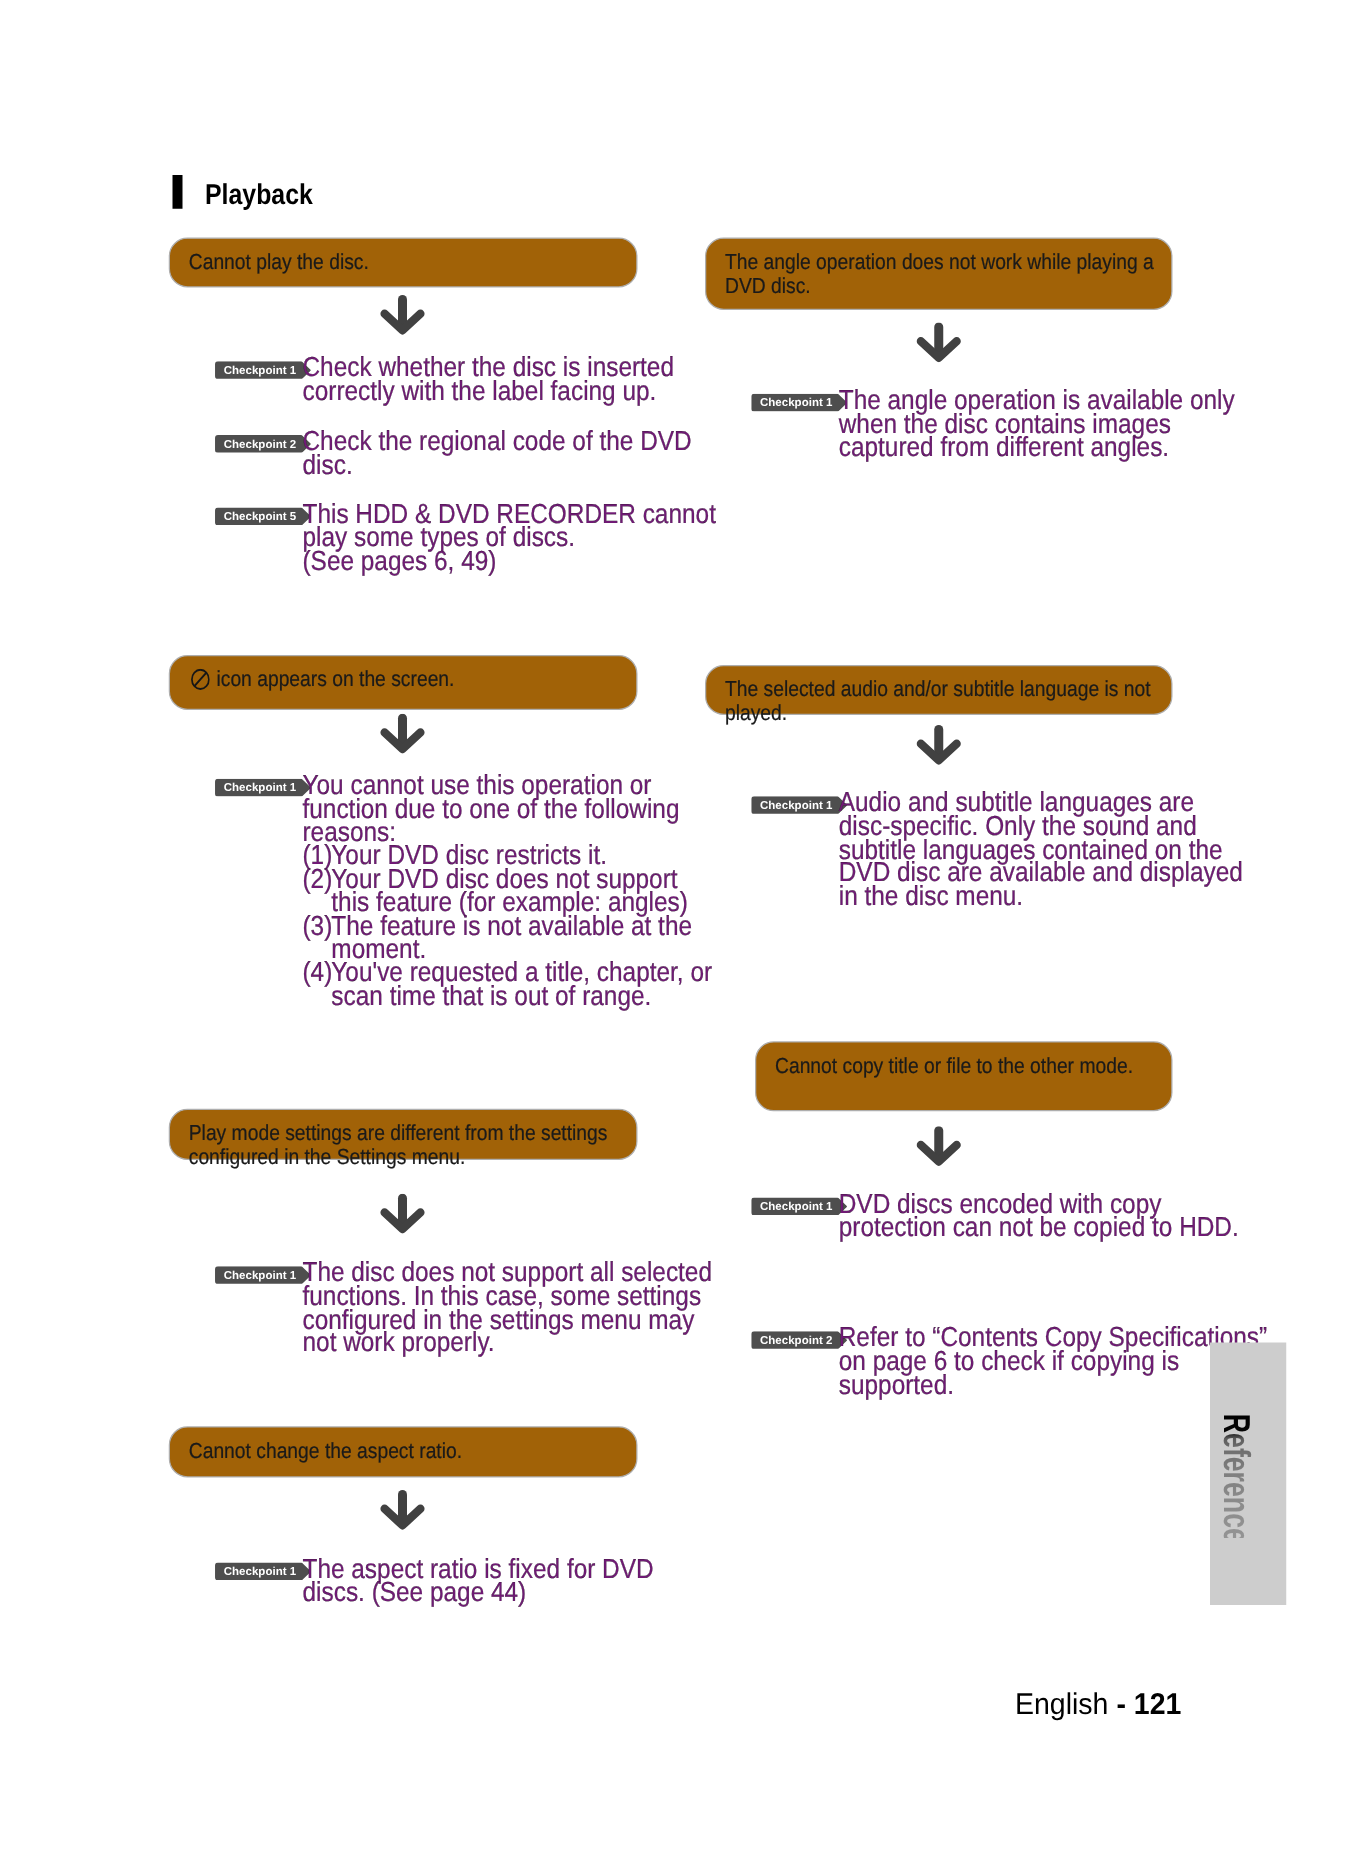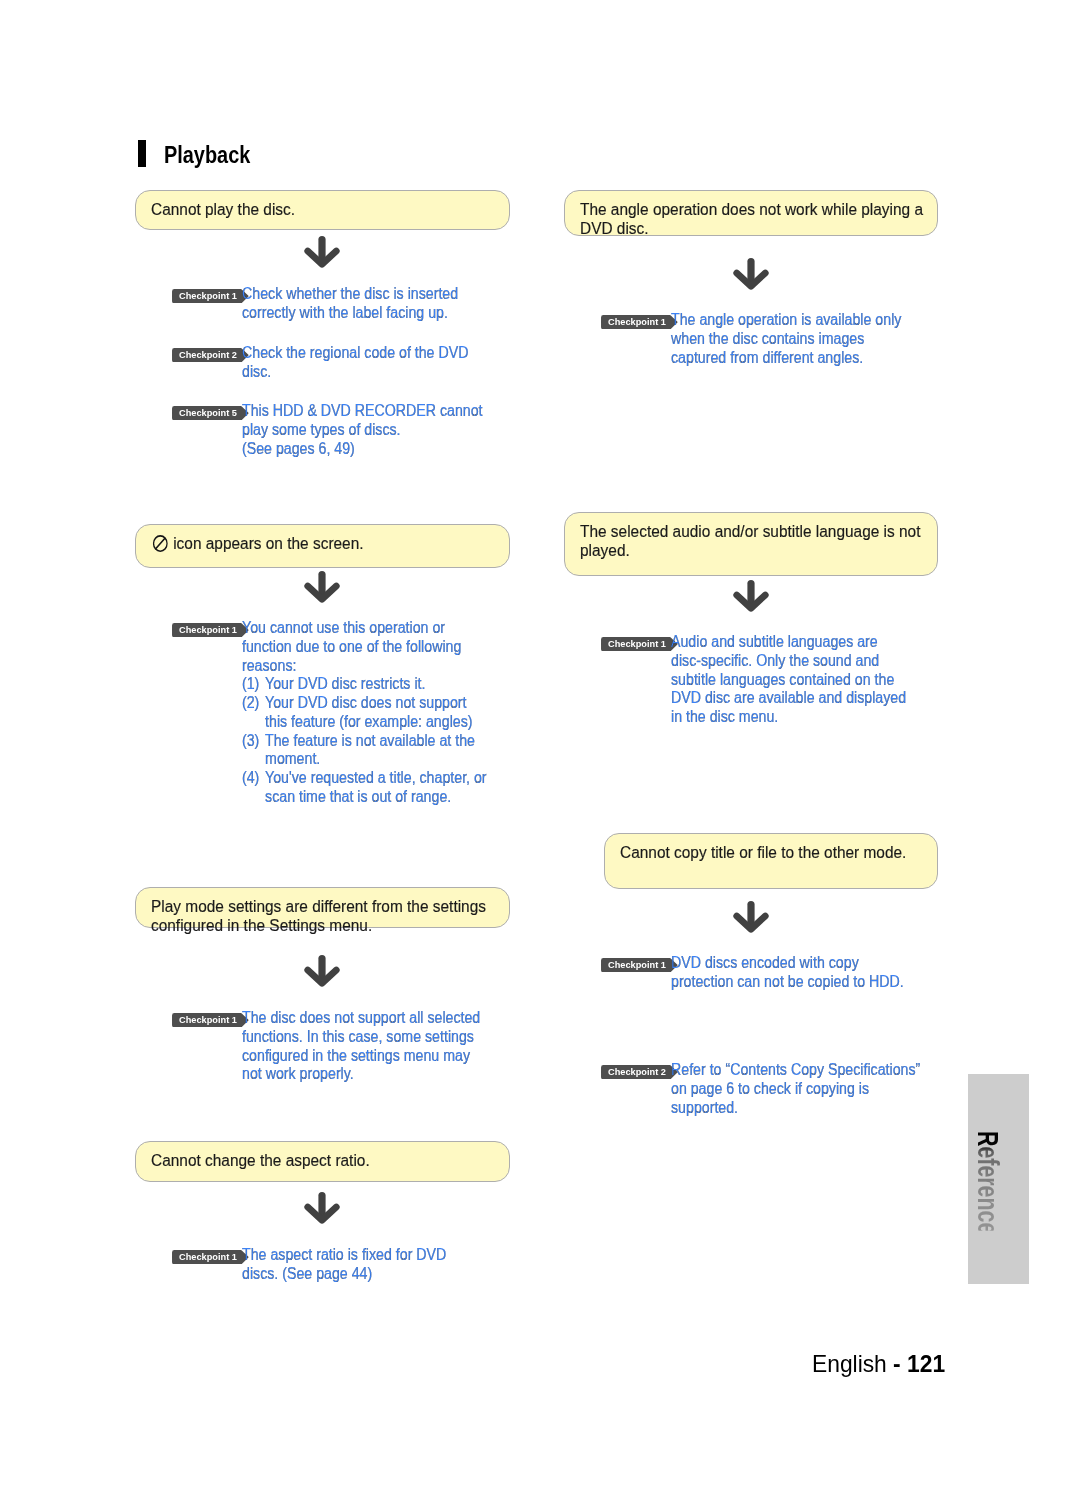--- a/index.html
+++ b/index.html
@@ -24,21 +24,21 @@
 
   
   .col { position: absolute; top: 0; }
   .col-left { left: 135px; width: 375px; }
   .col-right { left: 564px; width: 374px; }
 
   
   .qbox {
     position: absolute; left: 0; right: 0;
     box-sizing: border-box;
-    background: #fef9c3;
+    background: #a16207;
     border: 1.3px solid #aeaeae;
     border-radius: 15px;
     padding: 0;
     font-size: 17.4px;
     line-height: 18.75px;
     color: #1a1a1a;
     white-space: nowrap;
   }
   .qline { height: 18.75px; transform: scaleX(0.887); transform-origin: 0 50%;
            margin-left: 15px; -webkit-text-stroke: 0.18px #1a1a1a; }
@@ -54,21 +54,21 @@
     height: 14.4px; width: 77px; margin-left: 36px;
   }
   .cp-badge svg { display: block; }
   .cp-badge .lbl {
     position: absolute; left: 7px; top: 0; height: 14.4px; line-height: 14.6px;
     font-size: 9.2px; font-weight: bold; color: #ffffff; white-space: nowrap;
     letter-spacing: 0.02px;
   }
   .cp-text {
     position: absolute; left: 106px; top: -4px;
-    font-size: 16px; line-height: 18.75px; color: #3b82f6;
+    font-size: 22px; line-height: 18.75px; color: #701a75;
     white-space: nowrap;
   }
   .cp-text .tl { transform: scaleX(0.887); transform-origin: 0 50%; height: 18.75px;
                  -webkit-text-stroke: 0.18px #1a1a1a; }
   .cp-text .num { display: inline-block; width: 26px; }
   .qline > span, .cp-text .tl > span { white-space: pre; }
 
   
   .noicon { display: inline-block; vertical-align: -3px; margin-right: 6px; margin-left: 2px; }
 
@@ -230,21 +230,21 @@
           </svg>
           <span class="lbl">Checkpoint 1</span>
         </div>
       <div class="cp-text">
         <div class="tl">The aspect ratio is fixed for DVD</div>
         <div class="tl">discs. (See page 44)</div>
       </div>
     </div>
   </div>
   <div class="col col-right">
-    <div class="qbox" style="top:190px;height:46px;">
+    <div class="qbox" style="top:190px;height:58px;">
       <div class="qinner">
         <div class="qline"><span>The angle operation does not work while playing a</span></div>
         <div class="qline"><span>DVD disc.</span></div>
       </div>
     </div>
     <div class="arrow" style="top:258px;"><svg width="36" height="32" viewBox="0 0 36 32">
           <g fill="none" stroke="#414141" stroke-linecap="round" stroke-linejoin="round">
             <path d="M18 3.6 V24.4" stroke-width="7.2"></path>
             <path d="M3.7 15.0 L18 28.2 L32.3 15.0" stroke-width="6.7"></path>
           </g>
@@ -255,21 +255,21 @@
             <path d="M2.4 0 H69.0 a1 1 0 0 1 0.78 0.38 L76.45 6.85 a0.55 0.55 0 0 1 0 0.7 L69.78 14.02 a1 1 0 0 1 -0.78 0.38 H2.4 A2.4 2.4 0 0 1 0 12.0 V2.4 A2.4 2.4 0 0 1 2.4 0 Z" fill="#4e4e4e"></path>
           </svg>
           <span class="lbl">Checkpoint 1</span>
         </div>
       <div class="cp-text">
         <div class="tl">The angle operation is available only</div>
         <div class="tl">when the disc contains images</div>
         <div class="tl">captured from different angles.</div>
       </div>
     </div>
-    <div class="qbox" style="top:512px;height:64px;">
+    <div class="qbox" style="top:532px;height:40px;">
       <div class="qinner">
         <div class="qline"><span>The selected audio and/or subtitle language is not</span></div>
         <div class="qline"><span>played.</span></div>
       </div>
     </div>
     <div class="arrow" style="top:580px;"><svg width="36" height="32" viewBox="0 0 36 32">
           <g fill="none" stroke="#414141" stroke-linecap="round" stroke-linejoin="round">
             <path d="M18 3.6 V24.4" stroke-width="7.2"></path>
             <path d="M3.7 15.0 L18 28.2 L32.3 15.0" stroke-width="6.7"></path>
           </g>

